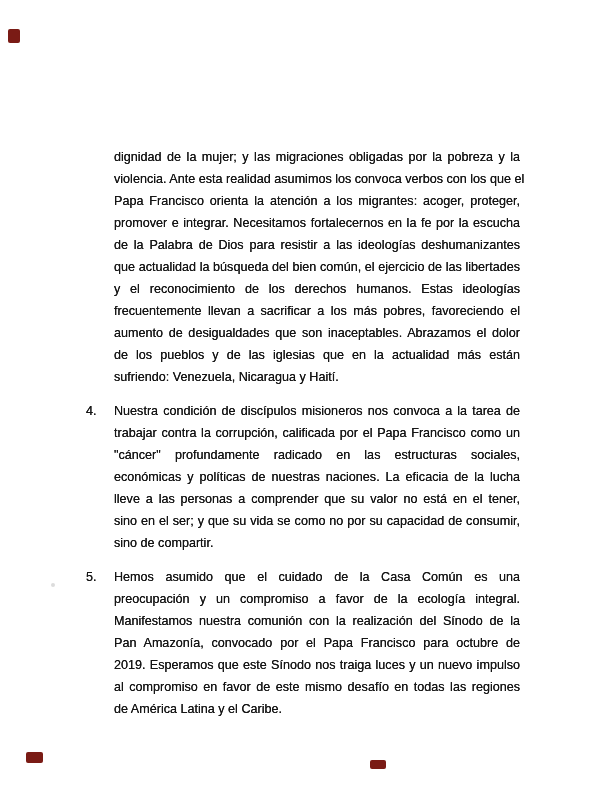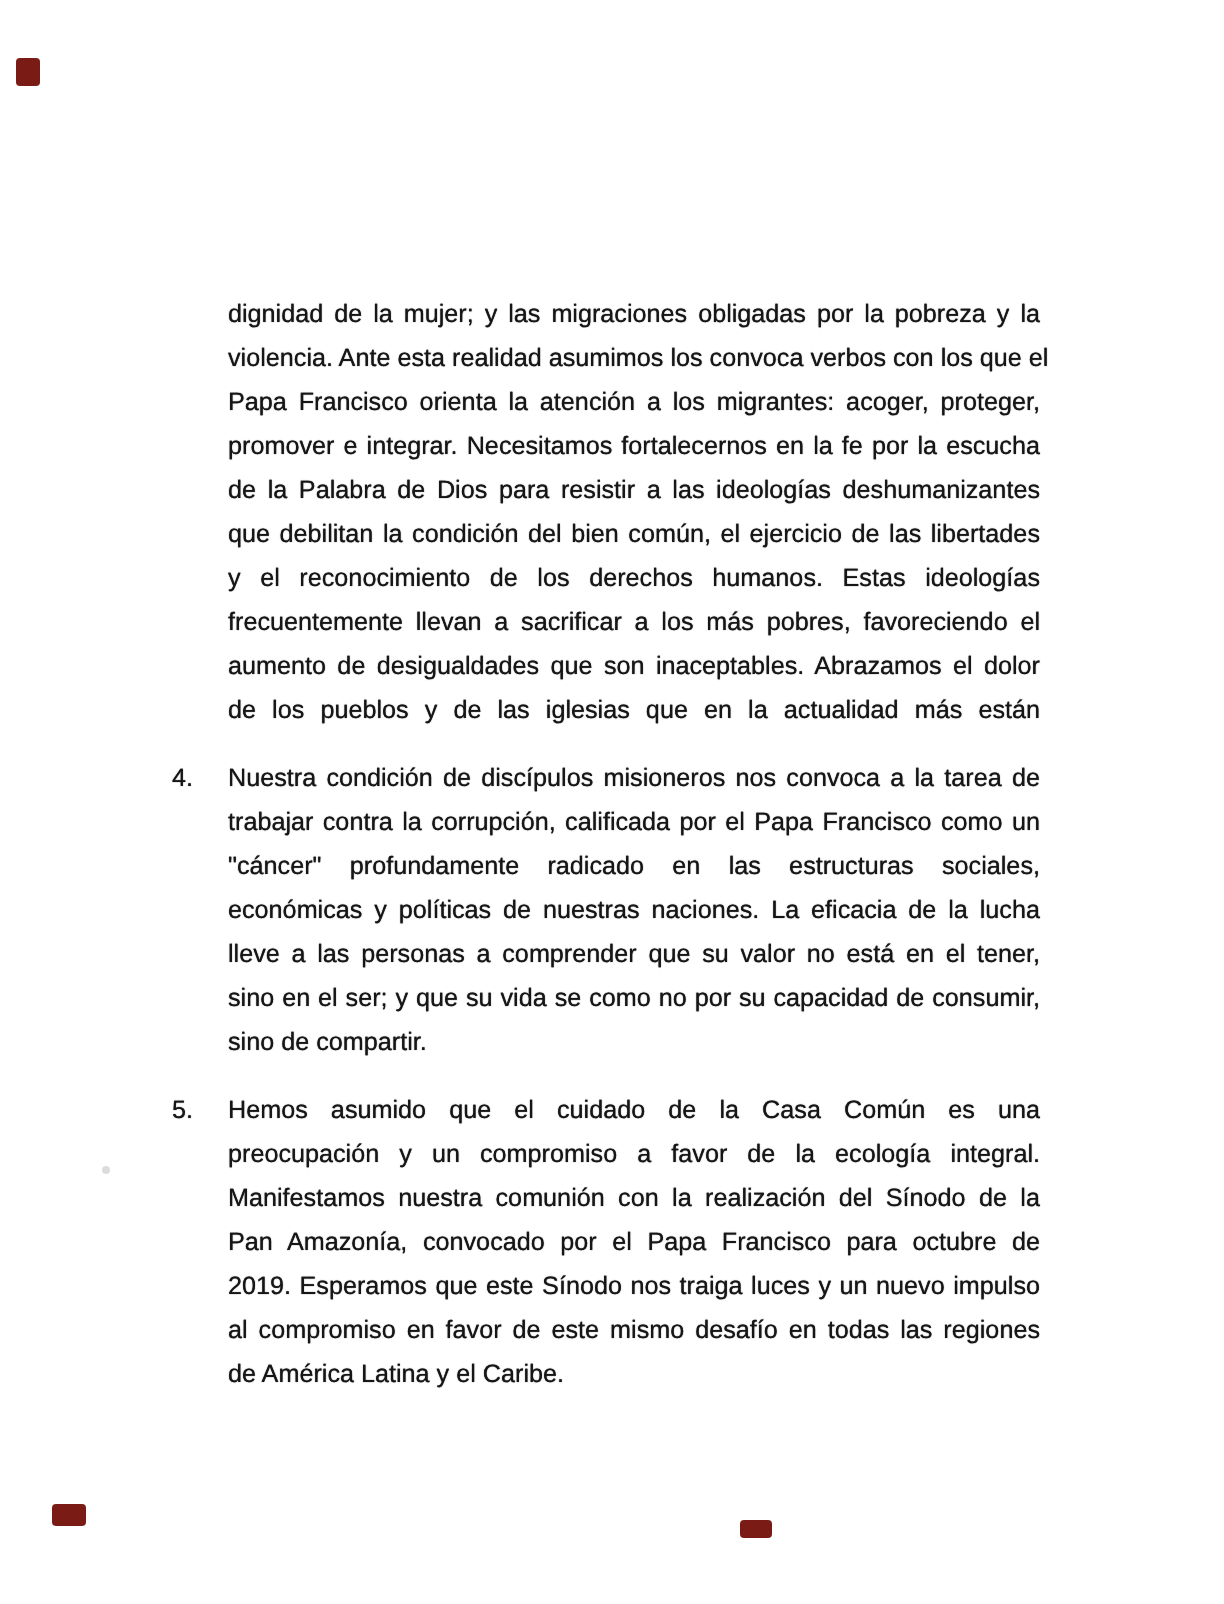--- a/index.html
+++ b/index.html
@@ -76,25 +76,26 @@
   <div class="speck"></div>
 
   <div class="text-block">
 
     <div class="para">
       <div class="line">dignidad de la mujer; y las migraciones obligadas por la pobreza y la</div>
       <div class="line">violencia. Ante esta realidad asumimos los convoca verbos con los que el</div>
       <div class="line">Papa Francisco orienta la atención a los migrantes: acoger, proteger,</div>
       <div class="line">promover e integrar. Necesitamos fortalecernos en la fe por la escucha</div>
       <div class="line">de la Palabra de Dios para resistir a las ideologías deshumanizantes</div>
-      <div class="line">que debilitan la condición del bien común, el ejercicio de las libertades</div>
+      <div class="line">que actualidad la búsqueda del bien común, el ejercicio de las libertades</div>
       <div class="line">y el reconocimiento de los derechos humanos. Estas ideologías</div>
       <div class="line">frecuentemente llevan a sacrificar a los más pobres, favoreciendo el</div>
       <div class="line">aumento de desigualdades que son inaceptables. Abrazamos el dolor</div>
       <div class="line">de los pueblos y de las iglesias que en la actualidad más están</div>
+      <div class="line end">sufriendo: Venezuela, Nicaragua y Haití.</div>
     </div>
 
     <div class="para">
       <span class="num">4.</span>
       <div class="line">Nuestra condición de discípulos misioneros nos convoca a la tarea de</div>
       <div class="line">trabajar contra la corrupción, calificada por el Papa Francisco como un</div>
       <div class="line">"cáncer" profundamente radicado en las estructuras sociales,</div>
       <div class="line">económicas y políticas de nuestras naciones. La eficacia de la lucha</div>
       <div class="line">lleve a las personas a comprender que su valor no está en el tener,</div>
       <div class="line">sino en el ser; y que su vida se como no por su capacidad de consumir,</div>

